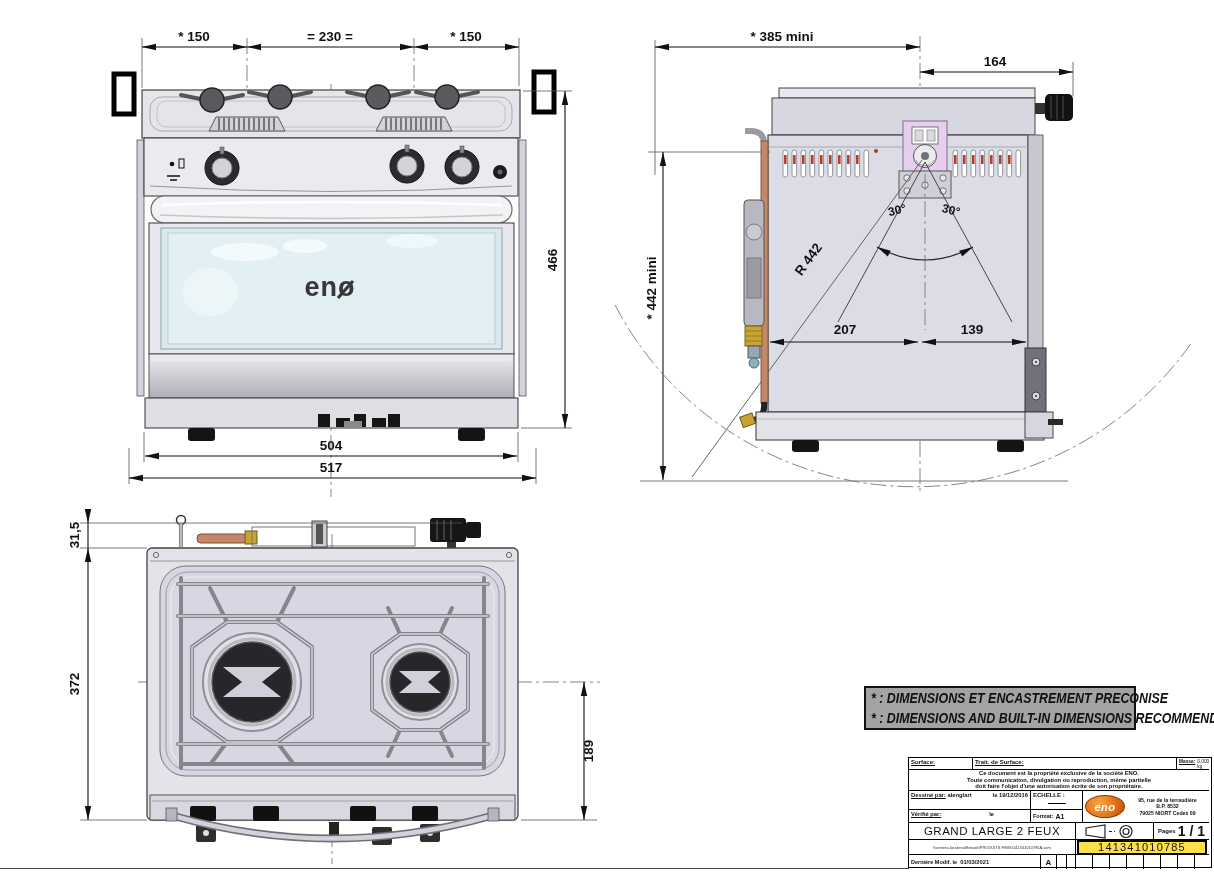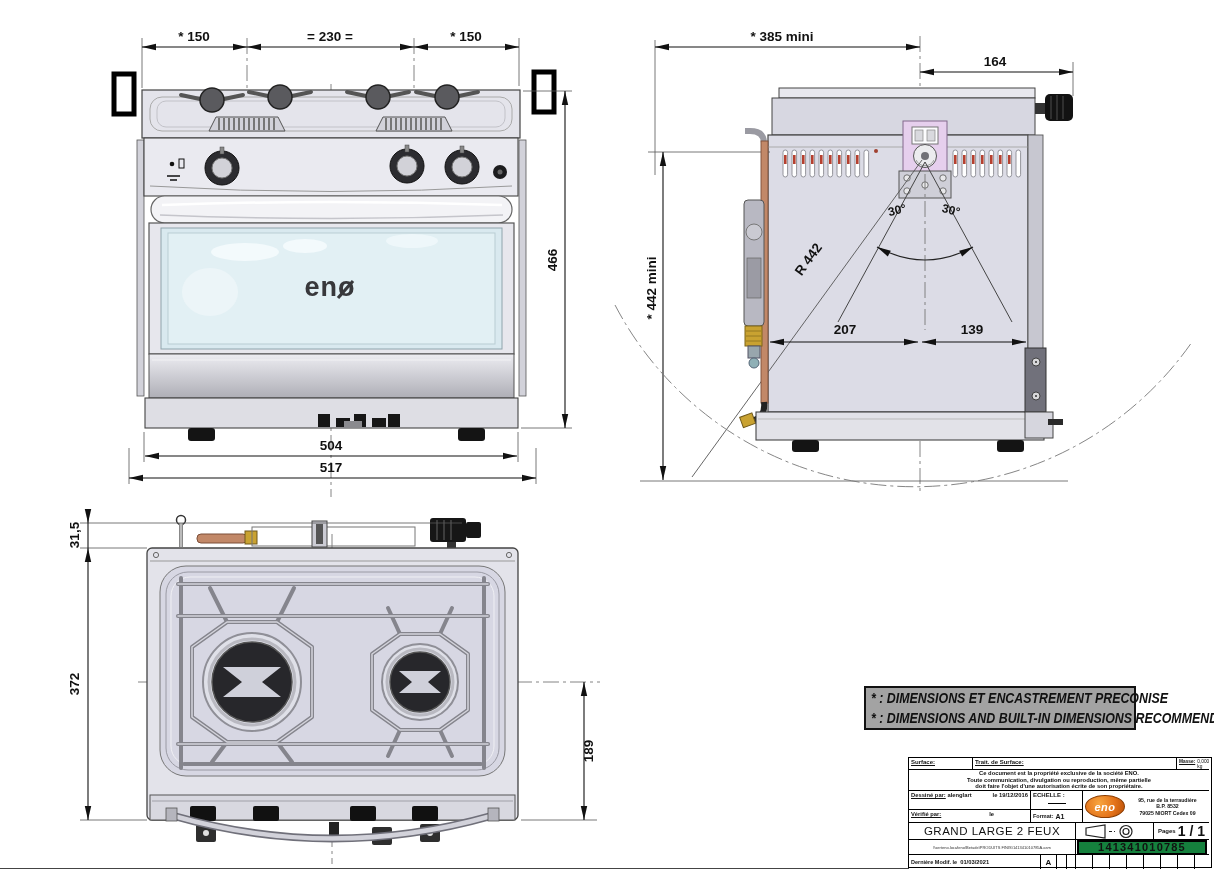--- a/index.html
+++ b/index.html
@@ -21,22 +21,22 @@
   .cell{position:absolute;border-right:1px solid #000;border-bottom:1px solid #000;overflow:hidden;padding:1px 2px}
   .nr{border-right:none}.nb{border-bottom:none}
   .b{font-weight:bold}.u{text-decoration:underline}
   .row{display:flex;justify-content:space-between;align-items:flex-start}
   .prop{display:flex;flex-direction:column;justify-content:center;text-align:center;font-size:5.8px;line-height:6.8px;font-weight:bold}
   .addr{font-size:5.2px;line-height:6.2px;text-align:center;font-weight:bold}
   .enologo{width:40px;height:23px;border-radius:50%;background:radial-gradient(circle at 35% 35%, #f7a53f, #e4731a 55%, #b94e06);
            border:1px solid #8a3c00;display:flex;align-items:center;justify-content:center}
   .enologo span{color:#fff;font-weight:bold;font-style:italic;font-size:11px;letter-spacing:.5px}
   .title-big{font-weight:normal;font-size:11.5px;letter-spacing:.5px;display:flex;align-items:center;justify-content:center;height:100%}
-  .partbox{position:absolute;left:168px;top:82px;width:130px;height:14.5px;border:2px solid #000;background:#15803d;
-           display:flex;align-items:center;justify-content:center;font-weight:bold;font-size:11px;letter-spacing:1.2px}
+  .partbox{position:absolute;left:168px;top:82px;width:130px;height:14.5px;border:2px solid #000;background:#fde047;
+           display:flex;align-items:center;justify-content:center;font-weight:normal;font-size:11px;letter-spacing:1.2px}
   .pathtxt{font-size:4px;color:#333;text-align:center;line-height:13px;white-space:nowrap}
   .frame-bottom{position:absolute;left:0;top:868px;width:909px;height:1px;background:#444}
 </style>
 </head>
 <body>
 
 <svg id="drawing" width="1214" height="872" viewBox="0 0 1214 872">
   <defs>
     <marker id="mE" markerUnits="userSpaceOnUse" markerWidth="15" markerHeight="10" refX="14.5" refY="5" orient="auto">
       <path d="M0.5,1.8 L14.5,5 L0.5,8.2 Z" fill="#111"></path>

